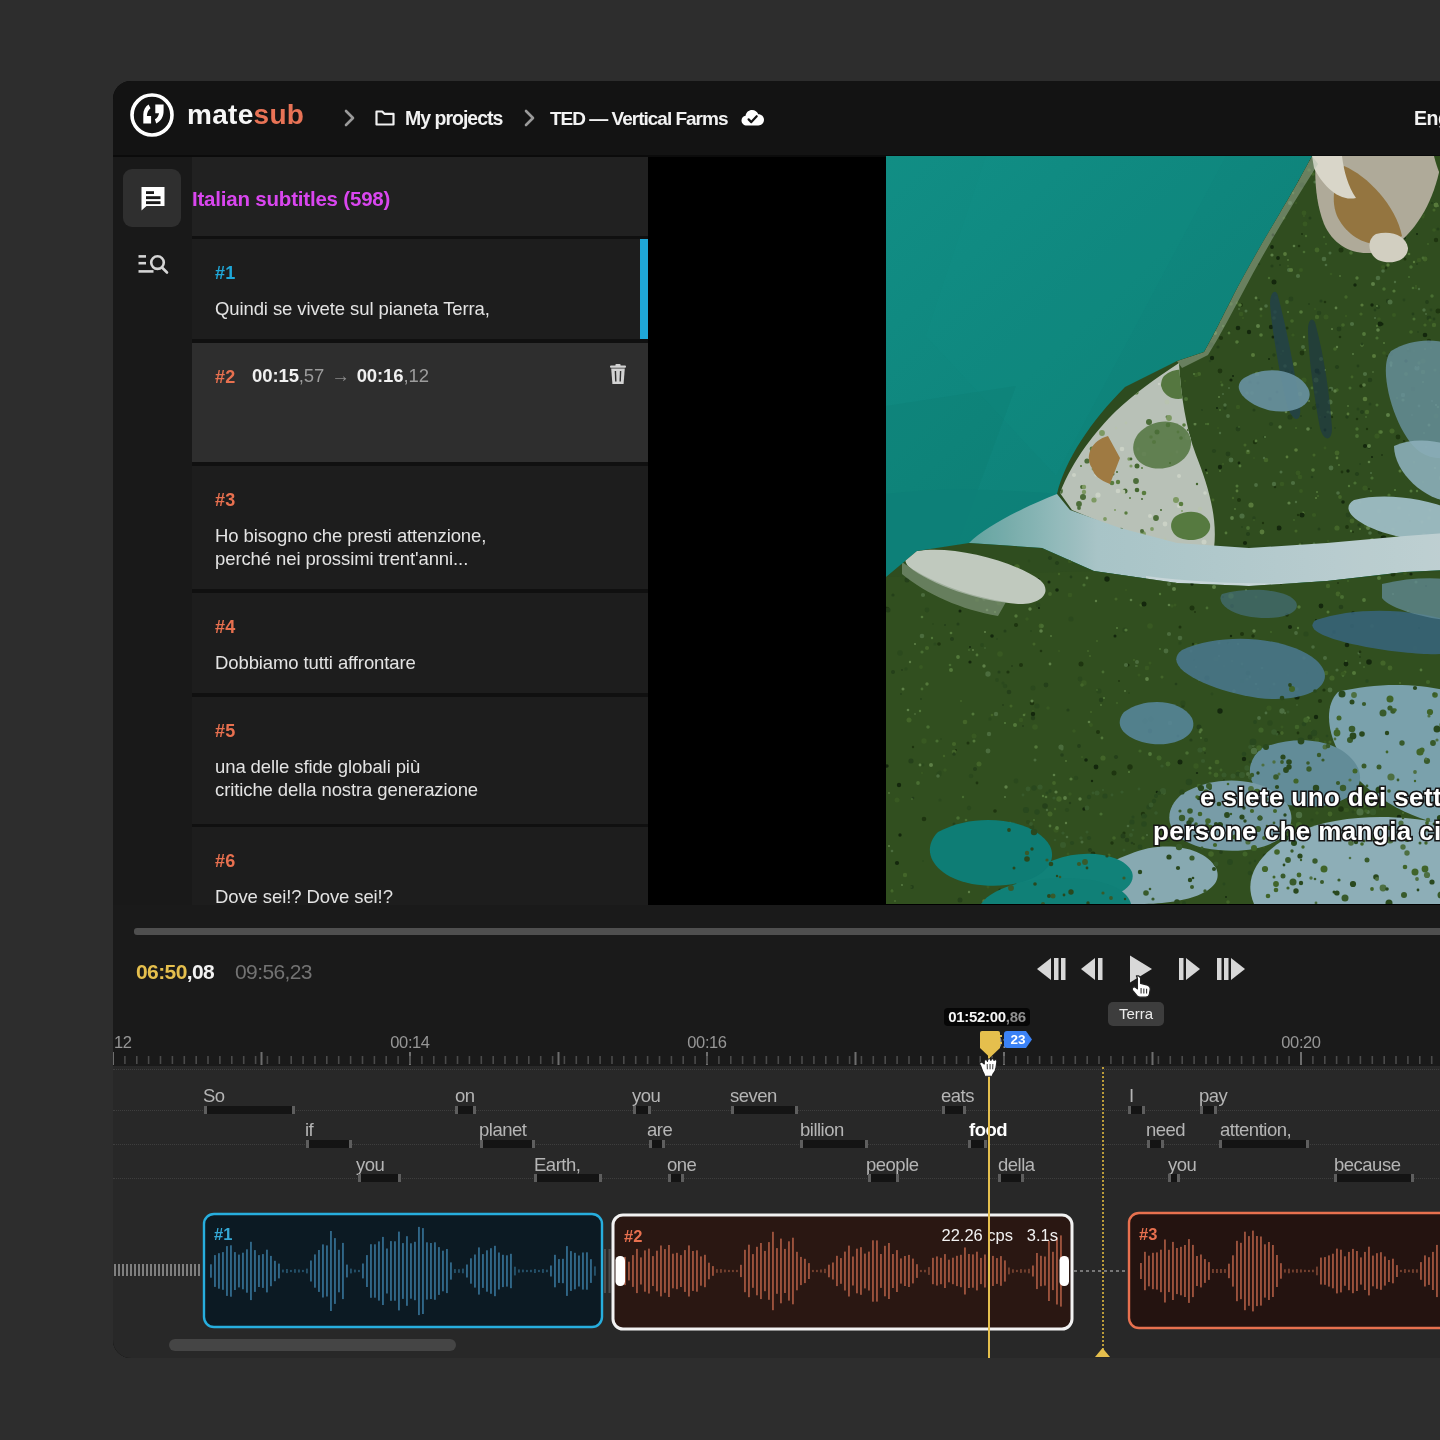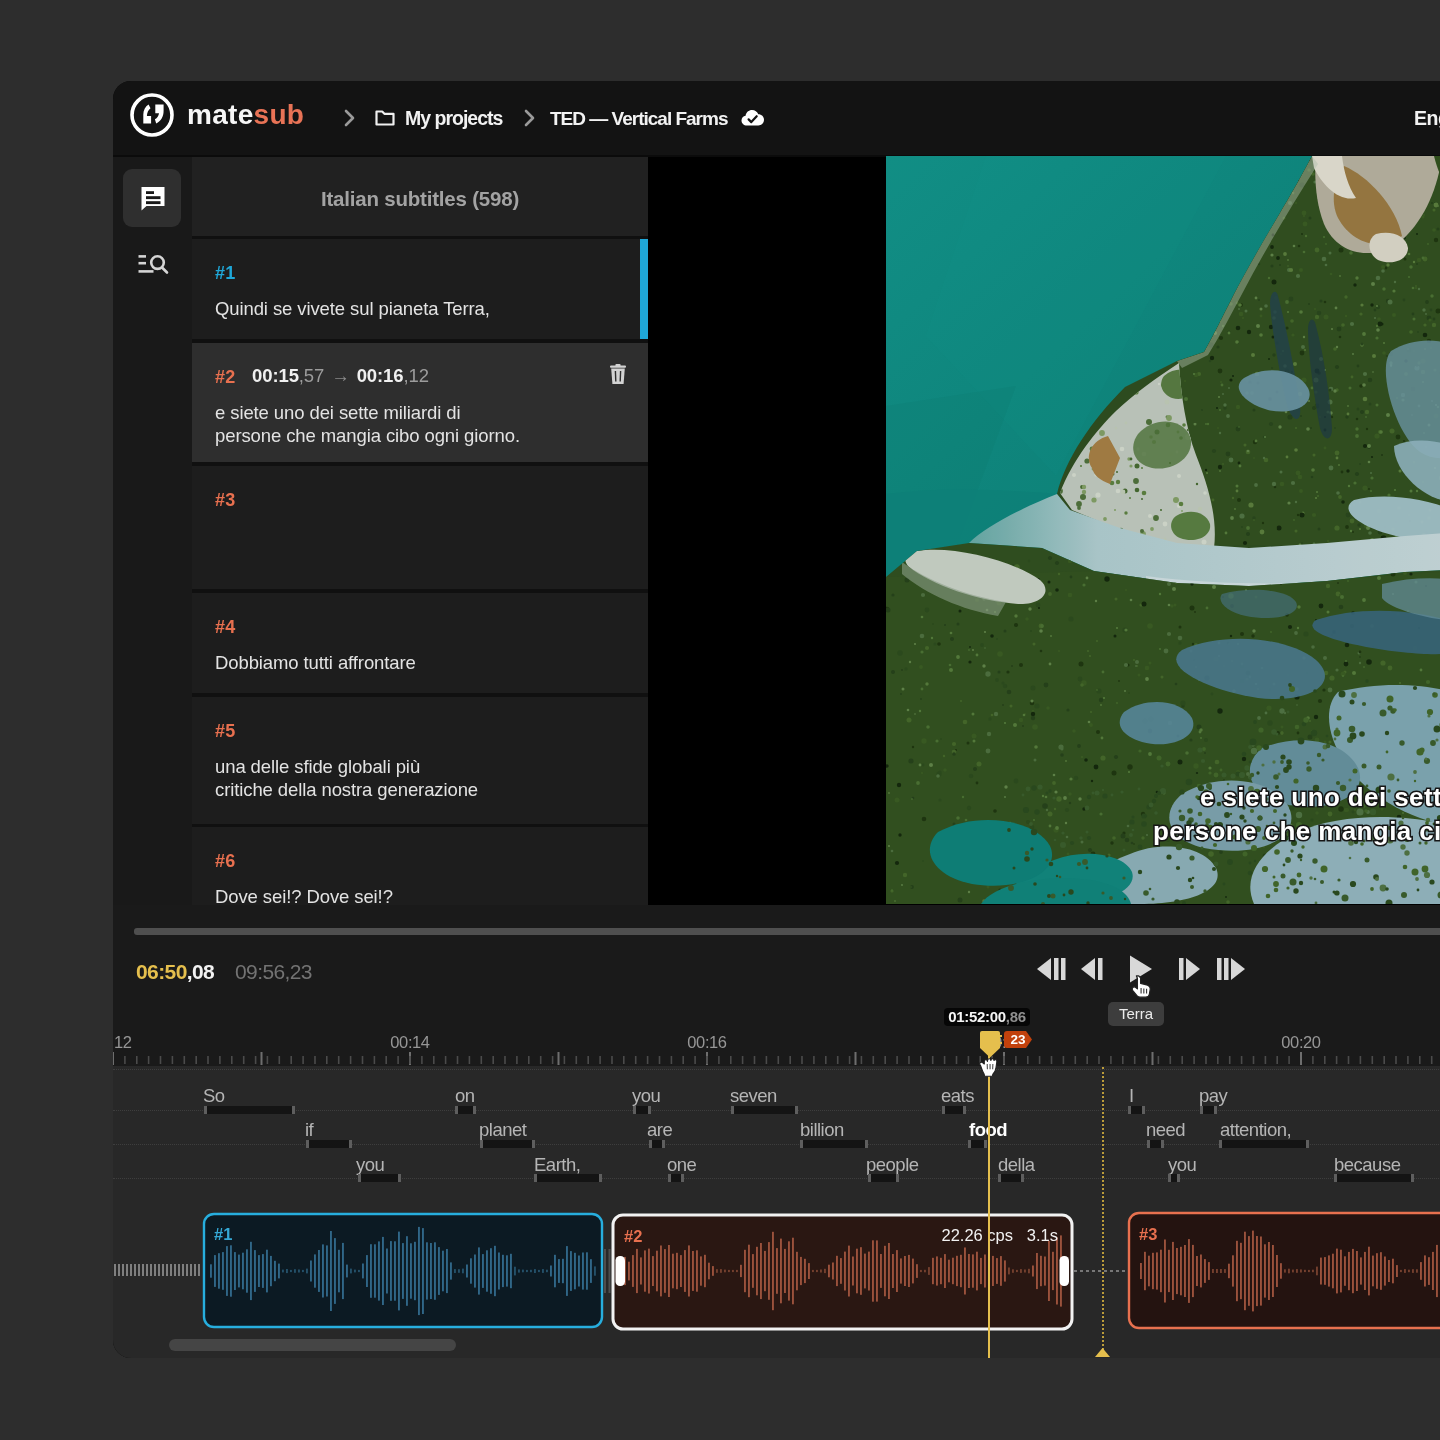--- a/index.html
+++ b/index.html
@@ -60,42 +60,42 @@
      <line x1="1.5" y1="2.4" x2="9" y2="2.4"></line>
      <line x1="1.5" y1="9.2" x2="9" y2="9.2"></line>
      <line x1="1.5" y1="17.4" x2="16.5" y2="17.4"></line>
      <circle cx="20.5" cy="8.6" r="6.3"></circle>
      <line x1="25" y1="13.5" x2="30" y2="18.5" stroke-linecap="round"></line>
    </g>
  </svg>
 </div>
 <div id="panel" class="abs">
         <div class="abs" style="left:0;top:0;width:456px;height:79px;background:#212121">
-          <div class="abs" style="left:0;top:0;width:456px;height:84px;text-align:center;line-height:84px;font-size:20.5px;font-weight:700;color:#a3a3a3;letter-spacing:-0.2px">Italian subtitles (598)</div>
+          <div class="abs" style="left:0;top:0;width:456px;height:84px;text-align:left;line-height:84px;font-size:20.5px;font-weight:700;color:#d946ef;letter-spacing:-0.2px">Italian subtitles (598)</div>
         </div>
         <div class="card" style="top:81.5px;height:100px;background:#1d1d1d">
           <div class="cnum" style="color:#1fa7d8">#1</div>
           <div class="ctext" style="top:58px">Quindi se vivete sul pianeta Terra,</div>
         </div>
         <div class="card" style="top:185.5px;height:119.5px;background:#2e2e2e">
           <div class="cnum" style="color:#e8704f">#2</div>
           <div class="abs" style="left:60px;top:22px;font-size:18.5px;letter-spacing:-0.1px;color:#9c9c9c"><span style="color:#f0f0f0;font-weight:700">00:15</span>,57<span style="padding:0 7px;color:#8a8a8a">→</span><span style="color:#f0f0f0;font-weight:700">00:16</span>,12</div>
           <svg class="abs" style="left:417px;top:21px" width="18" height="21" viewBox="0 0 18 21">
             <path d="M 2.2 4.4 L 15.8 4.4 L 14.6 20 L 3.4 20 Z" fill="#d2d2d2"></path>
             <rect x="1" y="1.6" width="16" height="2.2" rx="1" fill="#d2d2d2"></rect>
             <rect x="6.4" y="0" width="5.2" height="2.4" rx="1" fill="#d2d2d2"></rect>
             <g stroke="#2e2e2e" stroke-width="1.4">
               <line x1="6.4" y1="7" x2="6.8" y2="17.5"></line>
               <line x1="11.6" y1="7" x2="11.2" y2="17.5"></line>
             </g>
           </svg>
-          <div class="ctext" style="top:58px">e siete uno dei sette miliardi di<br>persone che mangia cibo ogni giorno.</div>
         </div>
         <div class="card" style="top:308.5px;height:123.5px;background:#1d1d1d">
           <div class="cnum" style="color:#e8704f">#3</div>
+          <div class="ctext" style="top:58px">Ho bisogno che presti attenzione,<br>perché nei prossimi trent'anni...</div>
         </div>
         <div class="card" style="top:435.5px;height:100.5px;background:#1d1d1d">
           <div class="cnum" style="color:#e8704f">#4</div>
           <div class="ctext" style="top:58px">Dobbiamo tutti affrontare</div>
         </div>
         <div class="card" style="top:539.5px;height:127px;background:#1d1d1d">
           <div class="cnum" style="color:#e8704f">#5</div>
           <div class="ctext" style="top:58px">una delle sfide globali più<br>critiche della nostra generazione</div>
         </div>
         <div class="card" style="top:669.5px;height:78.5px;background:#1d1d1d">
@@ -2809,21 +2809,21 @@
  </g>
  <text x="1026" y="335" font-size="16.5" font-weight="700" fill="#e8704f" font-family="Liberation Sans">#3</text>
 </svg>
 
  <div class="abs" style="left:56px;top:434px;width:287px;height:12px;background:#454545;border-radius:6px"></div>
 
 <div class="abs" style="left:874.6px;top:143px;width:2.2px;height:310px;background:#e5bf4d"></div>
 <svg class="abs" style="left:866.5px;top:126px" width="20" height="27" viewBox="0 0 20 27">
   <path d="M 0 2 A 2 2 0 0 1 2 0 L 18 0 A 2 2 0 0 1 20 2 L 20 17 L 10 26.5 L 0 17 Z" fill="#e5bf4d"></path>
 </svg>
-<div class="abs" style="left:891px;top:126px;width:28px;height:17px;background:#c2410c;border-radius:3px;
+<div class="abs" style="left:891px;top:126px;width:28px;height:17px;background:#3b82f6;border-radius:3px;
  clip-path:polygon(0 0, 22px 0, 28px 8.5px, 22px 17px, 0 17px);
  font-size:13.5px;font-weight:700;color:#fff;text-align:center;line-height:17px;letter-spacing:0">23</div>
 <div class="abs" style="left:887px;top:130px;width:2px;height:2px;background:#e5bf4d"></div>
 <div class="abs" style="left:887px;top:137px;width:2px;height:2px;background:#e5bf4d"></div>
 <div class="abs" style="left:988.5px;top:162px;width:0;height:287px;border-left:2px dotted #bb9c3a"></div>
 <svg class="abs" style="left:982px;top:443px" width="15" height="9">
         <path d="M 7.5 0 L 15 9 L 0 9 Z" fill="#e5bf4d"></path>
       </svg>
 
 <div class="abs" style="left:831px;top:102.5px;width:86px;height:18.5px;background:#060606;border-radius:4px;

